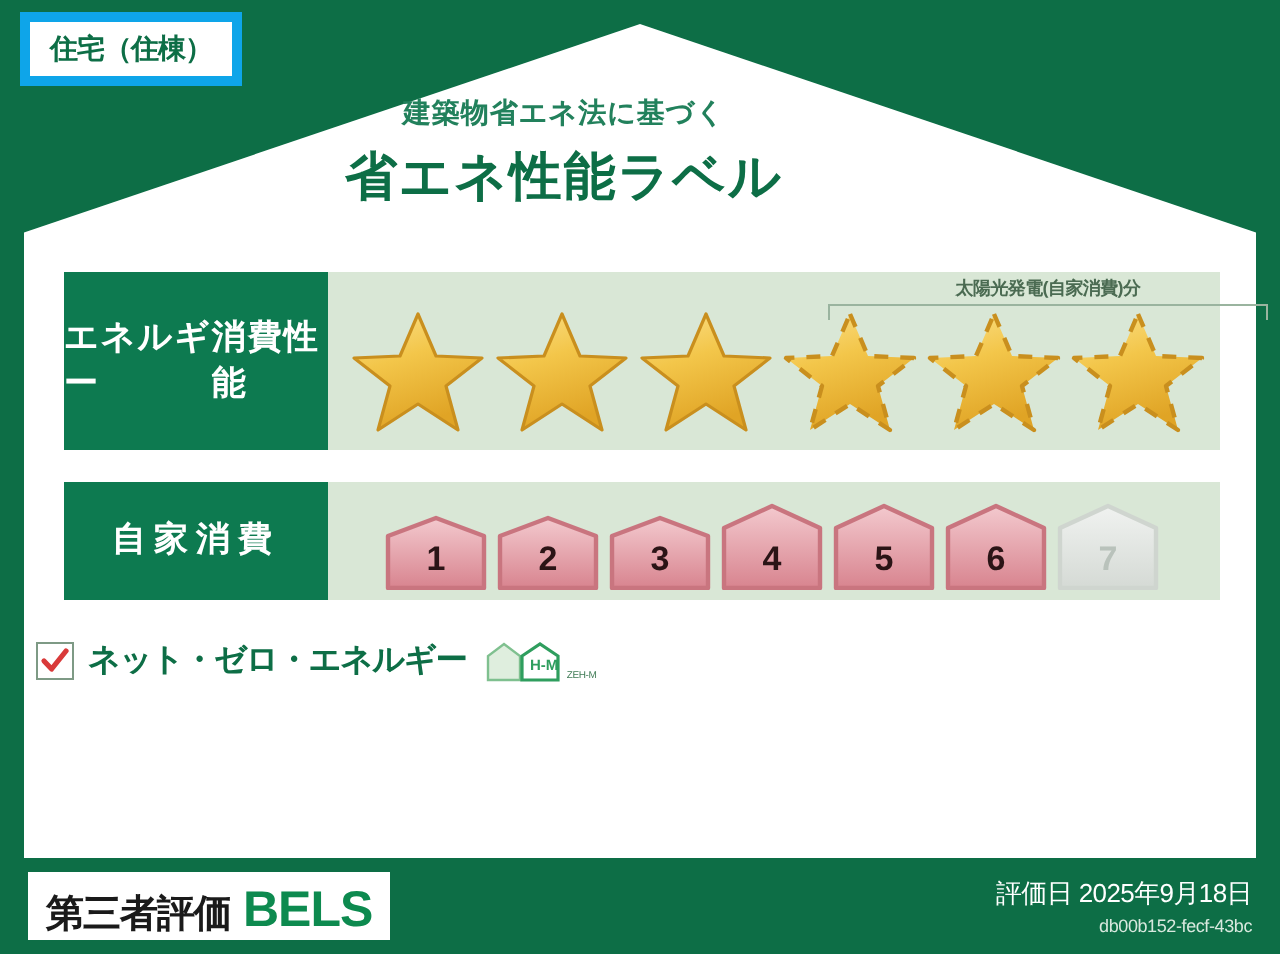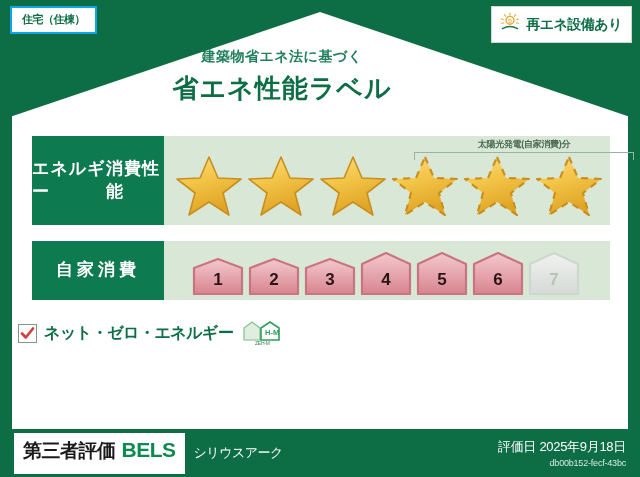--- a/index.html
+++ b/index.html
@@ -21,24 +21,24 @@
     width: 616px; height: 453px;
     background: #ffffff;
     clip-path: polygon(0% 23%, 50% 0%, 100% 23%, 100% 100%, 0% 100%);
   }
 
   
   .top-tag {
     position: absolute;
     left: 10px; top: 6px;
     background: #ffffff;
-    border: 2px solid #0ea5e9;
+    border: 5px solid #0ea5e9;
     padding: 6px 10px 7px 10px;
     color: #0d6e46;
-    font-size: 11px;
+    font-size: 14px;
     font-weight: bold;
     letter-spacing: -0.5px;
     line-height: 1;
     z-index: 6;
   }
   .reene-tag {
     position: absolute;
     right: 8px; top: 6px;
     background: #ffffff;
     border: 1px solid #cfd8d2;
@@ -210,22 +210,22 @@
     border-radius: 2px;
     padding: 0 4px;
     font-size: 10px;
     font-weight: bold;
     color: #3b1d20;
     vertical-align: 1px;
     margin: 0 2px;
   }
   .zehm-logo {
     display: inline-flex;
-    flex-direction: column;
-    align-items: center;
+    flex-direction: row;
+    align-items: flex-end;
     margin-left: 1px;
     vertical-align: -6px;
   }
   .zehm-cap {
     font-size: 5px;
     color: #3f7b55;
     letter-spacing: -0.2px;
     margin-top: -1px;
   }
 
@@ -234,34 +234,34 @@
     position: absolute;
     left: 0; bottom: 0; width: 640px; height: 48px;
     background: #0d6e46;
     display: flex;
     align-items: center;
     z-index: 5;
   }
   .bels-box {
     margin-left: 14px;
     background: #ffffff;
-    padding: 5px 9px 10px 9px;
+    padding: 5px 9px 0 9px;
     display: flex;
     align-items: baseline;
     gap: 6px;
   }
   .bels-jp {
     color: #1a1a1a;
     font-size: 19px;
     font-weight: bold;
     letter-spacing: -0.5px;
   }
   .bels-en {
     color: #0d8a4f;
-    font-size: 21px;
+    font-size: 25px;
     font-weight: bold;
     letter-spacing: -0.5px;
   }
   .vendor {
     color: #ffffff;
     font-size: 13px;
     margin-left: 9px;
     letter-spacing: -0.5px;
   }
   .footer-right {
@@ -282,39 +282,20 @@
 <body>
 
 <div id="label-root">
 
   <div class="card"></div>
 
   <div class="top-tag">
     <span>住宅（住棟）</span>
   </div>
 
-  <div class="reene-tag">
-    <span>
-      <svg width="22" height="20" viewBox="0 0 22 20">
-        <g stroke="#e8a93a" stroke-width="1.1" stroke-linecap="round">
-          <line x1="11" y1="1" x2="11" y2="3"></line>
-          <line x1="5.5" y1="2.6" x2="6.6" y2="4.3"></line>
-          <line x1="16.5" y1="2.6" x2="15.4" y2="4.3"></line>
-          <line x1="2.3" y1="7" x2="4.2" y2="7.6"></line>
-          <line x1="19.7" y1="7" x2="17.8" y2="7.6"></line>
-          <line x1="2.6" y1="11.4" x2="4.4" y2="10.8"></line>
-          <line x1="19.4" y1="11.4" x2="17.6" y2="10.8"></line>
-        </g>
-        <circle cx="11" cy="8.3" r="3.9" fill="none" stroke="#e8a93a" stroke-width="1.4"></circle>
-        <text x="11" y="10.6" font-size="5" font-weight="bold" fill="#e8a93a" text-anchor="middle" font-family="'Liberation Sans',sans-serif">D</text>
-        <path d="M3.5 16.6 Q11 12.4 18.5 16.6" fill="none" stroke="#1d7a4f" stroke-width="1.5" stroke-linecap="round"></path>
-      </svg>
-    </span>
-    <span class="lbl">再エネ設備あり</span>
-  </div>
 
   <div class="title-wrap">
     <div class="title-sub">建築物省エネ法に基づく</div>
     <div class="title-main">省エネ性能ラベル</div>
   </div>
 
   <div class="perf-row" id="row-energy">
     <div class="perf-label">
       <span>エネルギー</span>
       <span>消費性能</span>
@@ -448,20 +429,19 @@
       </div>
     </div>
 
   </div>
 
   <div class="footer">
     <div class="bels-box">
       <span class="bels-jp">第三者評価</span>
       <span class="bels-en">BELS</span>
     </div>
-    <span class="vendor">シリウスアーク</span>
     <div class="footer-right">
       <div class="eval-date">評価日 2025年9月18日</div>
       <div class="eval-id">db00b152-fecf-43bc</div>
     </div>
   </div>
 
 </div>
 
 </body></html>

